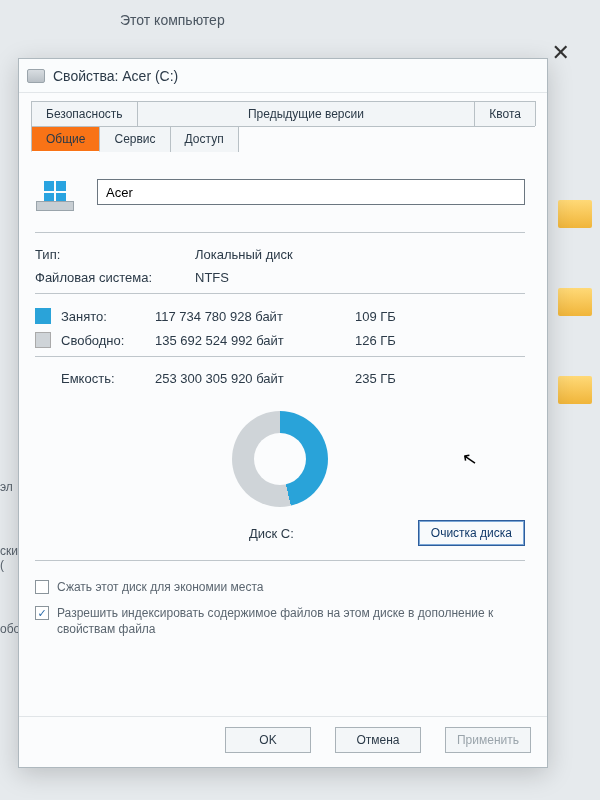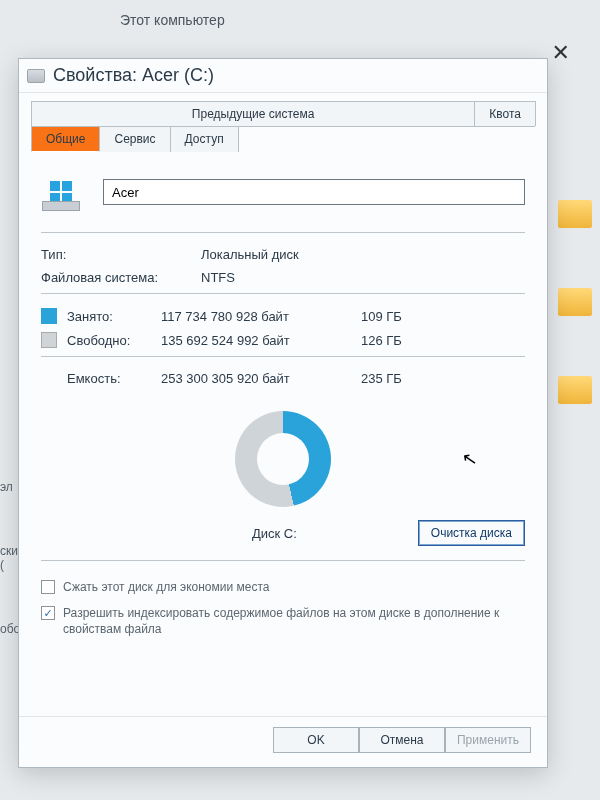--- a/index.html
+++ b/index.html
@@ -81,21 +81,21 @@
     }
     .titlebar .disk-icon {
       width: 18px; height: 14px;
       background: linear-gradient(#d8dde1,#b9c0c6);
       border: 1px solid #9aa4ab;
       border-radius: 2px;
       margin-right: 8px;
     }
     .titlebar .title {
       color: #2b3a48;
-      font-size: 18px;
+      font-size: 14px;
     }
     
     .tabs-wrap {
       padding: 8px 12px 0 12px;
     }
     .tabs-row {
       display: flex;
       border-bottom: 1px solid #b8c0c5;
     }
     .tabs-row2 {
@@ -115,21 +115,21 @@
     .tab.active {
       background: #f97316;
       position: relative;
       z-index: 2;
       border-bottom: 1px solid #fff;
     }
     .tabs-row .tab { flex: 0 0 auto; }
     
     .content {
       flex: 1;
-      padding: 20px 22px 12px 22px;
+      padding: 20px 22px 12px 16px;
       color: #2b3a48;
     }
     .name-row {
       display: flex;
       align-items: center;
       gap: 22px;
       margin-bottom: 20px;
     }
     .drive-icon-lg {
       width: 40px; height: 40px;
@@ -234,21 +234,21 @@
       display: flex;
       align-items: center;
       justify-content: center;
       font-size: 11px;
       color: #2b6aa8;
     }
     
     .footer {
       display: flex;
       justify-content: flex-end;
-      gap: 0;
+      gap: 24px;
       padding: 10px 16px 14px 16px;
       border-top: 1px solid #e1e5e8;
     }
     .btn {
       min-width: 86px;
       height: 26px;
       border: 1px solid #a9b2b8;
       background: #f3f6f8;
       font-size: 12px;
       cursor: pointer;
@@ -287,21 +287,22 @@
 
 <div class="dialog">
 
   <div class="titlebar">
     <div class="disk-icon"></div>
     <div class="title">Свойства: Acer (C:)</div>
   </div>
 
   <div class="tabs-wrap">
     <div class="tabs-row">
-      <div class="tab" style="flex:1;text-align:center">Предыдущие система</div>
+      <div class="tab">Безопасность</div>
+      <div class="tab" style="flex:1;text-align:center">Предыдущие версии</div>
       <div class="tab">Квота</div>
     </div>
     <div class="tabs-row2">
       <div class="tab active">Общие</div>
       <div class="tab">Сервис</div>
       <div class="tab">Доступ</div>
     </div>
   </div>
 
   <div class="content">

